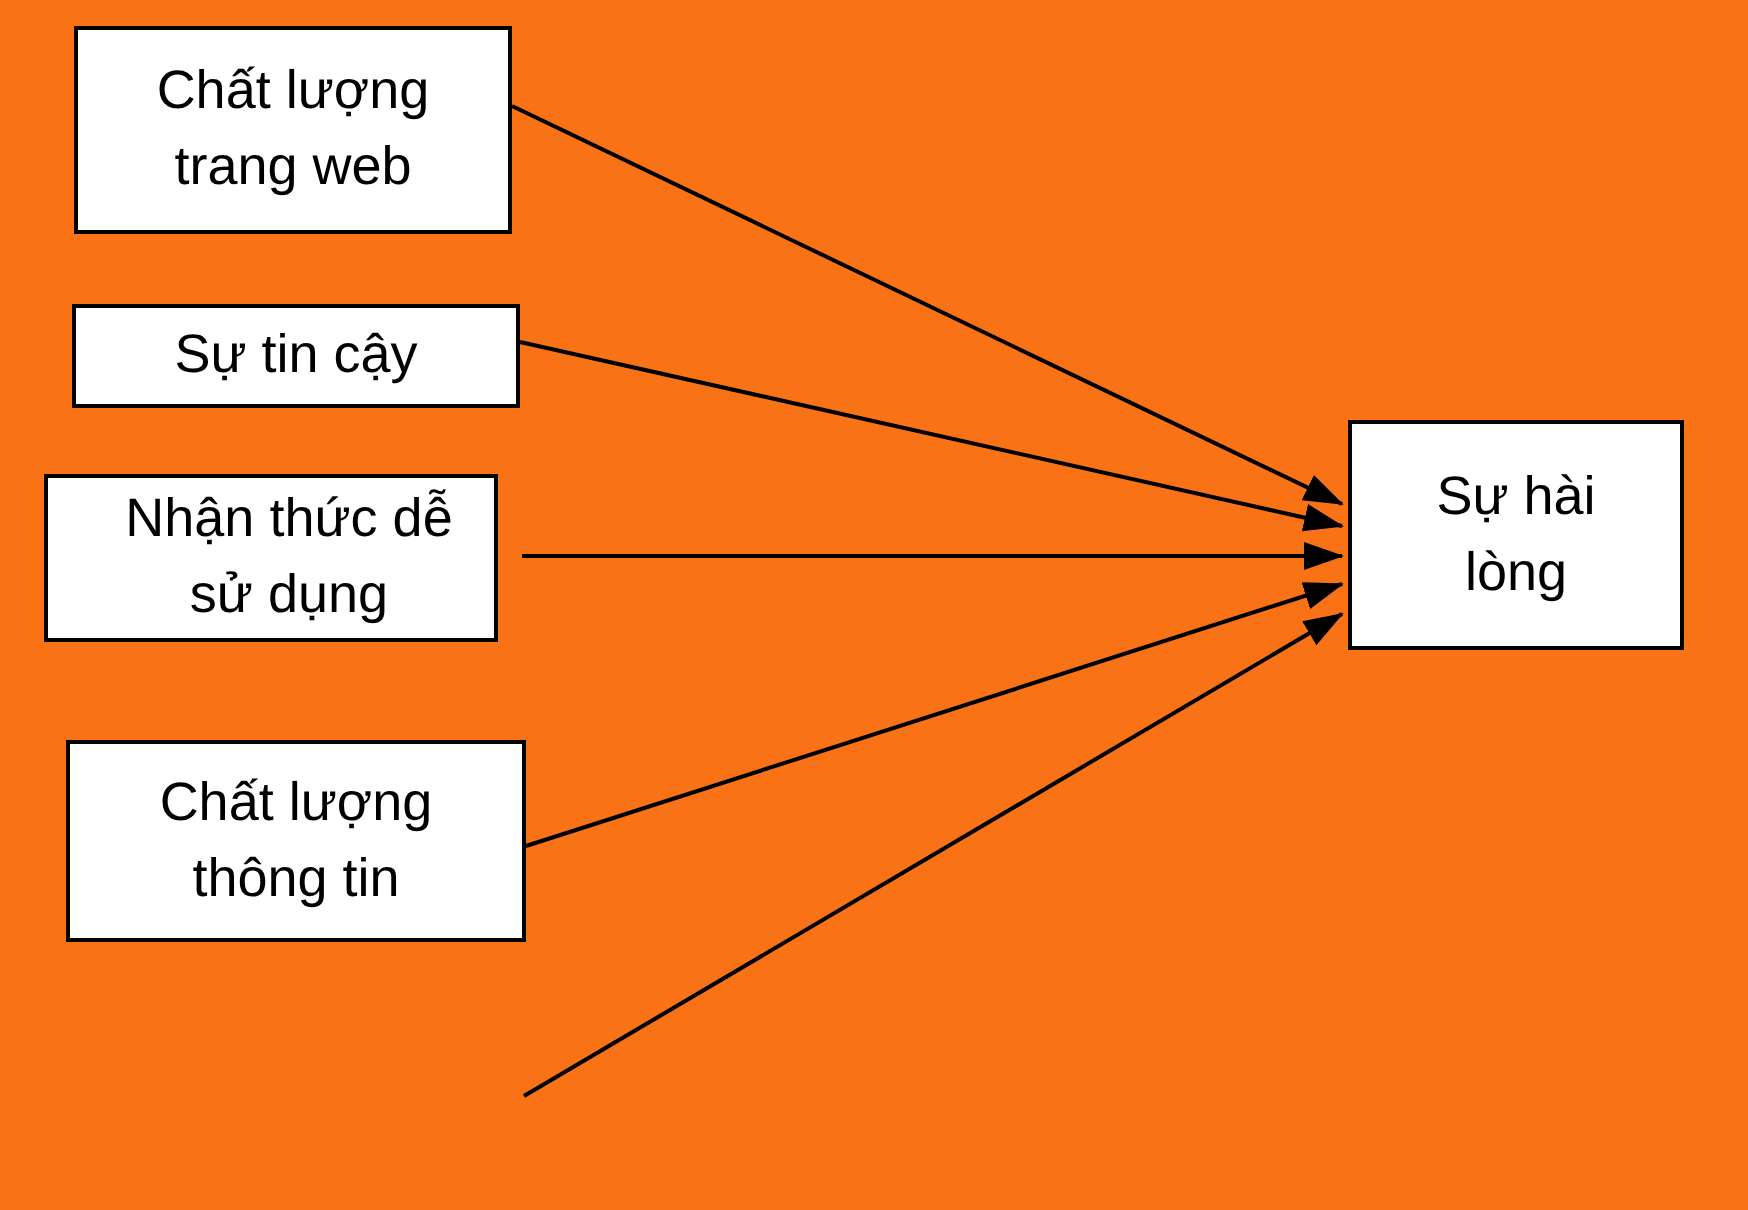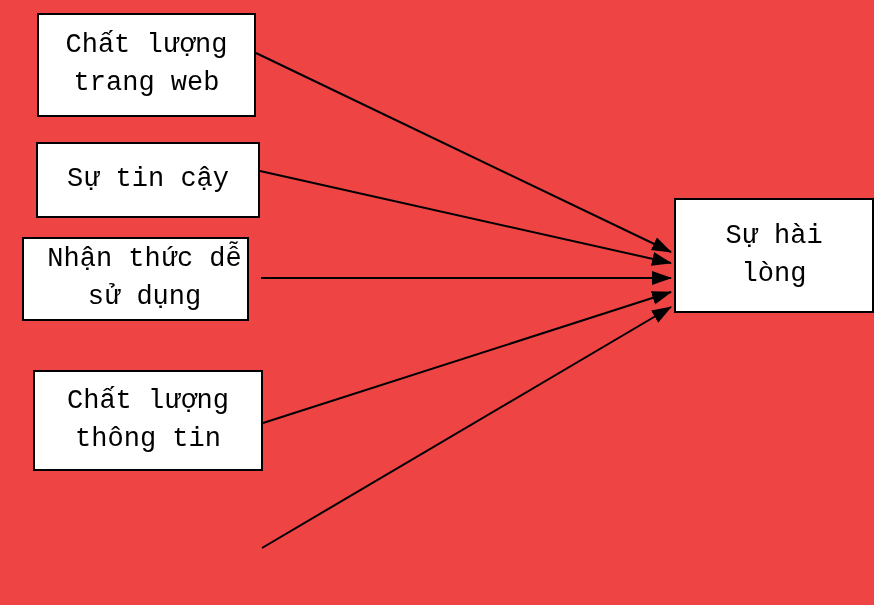--- a/index.html
+++ b/index.html
@@ -1,21 +1,21 @@
 <!DOCTYPE html>
 <html><head>
 <meta charset="utf-8">
 <style>
   html, body { margin: 0; padding: 0; background: #ffffff; }
   #canvas {
     position: relative;
     width: 874px;
     height: 605px;
-    background: #ef4444;
-    font-family: Liberation Mono, monospace;
+    background: #f97316;
+    font-family: Liberation Sans, sans-serif;
     color: #000000;
     overflow: hidden;
   }
   .node {
     position: absolute;
     box-sizing: border-box;
     border: 2px solid #000000;
     background: #ffffff;
     display: flex;
     align-items: center;
@@ -26,25 +26,25 @@
     white-space: pre-line;
   }
   #arrow-layer {
     position: absolute;
     left: 0; top: 0;
     width: 874px; height: 605px;
   }
   #arrow-layer line { stroke: #000000; stroke-width: 2; }
   
   #node-f0 { left: 37px;  top: 13px;  width: 219px; height: 104px; }
-  #node-f1 { left: 36px;  top: 142px; width: 224px; height: 76px;  }
+  #node-f1 { left: 36px;  top: 152px; width: 224px; height: 52px;  }
   #node-f2 { left: 22px;  top: 237px; width: 227px; height: 84px; padding-left: 18px;  }
   #node-f3 { left: 33px;  top: 370px; width: 230px; height: 101px; }
   #node-f4 { left: 33px;  top: 504px; width: 229px; height: 89px;  }
-  #node-outcome { left: 674px; top: 198px; width: 200px; height: 115px; }
+  #node-outcome { left: 674px; top: 210px; width: 168px; height: 115px; }
 </style>
 </head>
 <body>
 
 <div id="canvas">
 
   <svg id="arrow-layer" viewBox="0 0 874 605" xmlns="http://www.w3.org/2000/svg" aria-hidden="true">
     <defs>
       <marker id="arrowhead" markerUnits="userSpaceOnUse" markerWidth="22" markerHeight="16" refX="19" refY="7" orient="auto">
         <path d="M0,0 L20,7 L0,14 Z" fill="#000000"></path>

